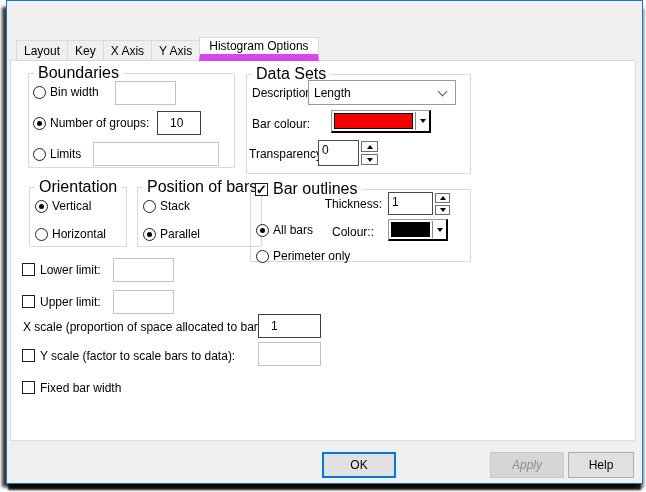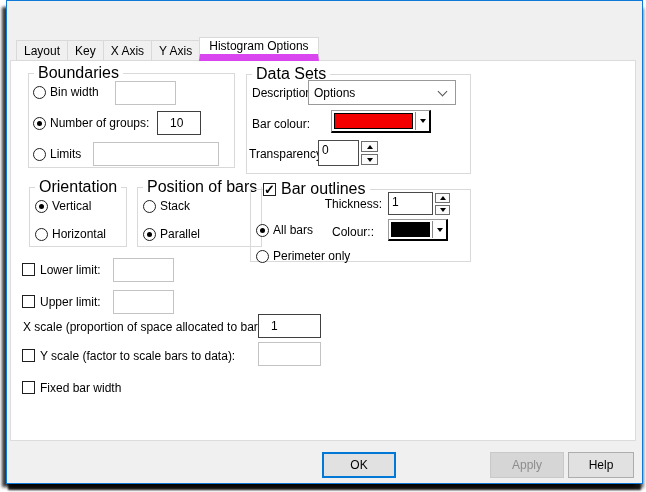--- a/index.html
+++ b/index.html
@@ -75,21 +75,21 @@
   <input class="tf en" style="left: 157px; top: 111px; width: 44px; height: 24px;" value="10">
   <span class="radio" style="left:33px;top:148px;"></span>
   <span class="lbl" style="left:50px;top:147px;">Limits</span>
   <input class="tf" style="left: 93px; top: 142px; width: 126px; height: 24px;" value="">
 
   <fieldset style="left:246px;top:65px;width:225px;height:109px;">
     <legend>Data Sets</legend>
   </fieldset>
   <span class="lbl" style="left:252px;top:86px;">Description:</span>
   <div class="combo" style="left:308px;top:80px;width:148px;height:25px;">
-    <span>Options</span>
+    <span>Length</span>
     <span class="chev"></span>
   </div>
   <span class="lbl" style="left:252px;top:117px;">Bar colour:</span>
   <div class="colorbtn" style="left:331px;top:110px;width:100px;height:23px;">
     <span class="swatch" style="background: rgb(244, 0, 0);"></span>
     <span class="dropsec">
         <span class="tri-dn" style="border-left-width:3px;border-right-width:3px;"></span>
       </span>
   </div>
   <span class="lbl" style="left:249px;top:147px;">Transparency:</span>
@@ -115,21 +115,21 @@
 
   <fieldset style="left:137px;top:178px;width:105px;height:69px;">
     <legend>Position of bars</legend>
   </fieldset>
   <span class="radio" style="left:143px;top:200px;"></span>
   <span class="lbl" style="left:160px;top:199px;">Stack</span>
   <span class="radio sel" style="left:143px;top:228px;"></span>
   <span class="lbl" style="left:160px;top:227px;">Parallel</span>
 
   <fieldset style="left:250px;top:180px;width:221px;height:82px;">
-    <legend style="margin-left:12px;padding:0 4px 0 0;display:flex;align-items:center;gap:5px;">
+    <legend style="margin-left:4px;padding:0 4px 0 0;display:flex;align-items:center;gap:5px;">
       <span class="cb checked" style="position:relative;"></span>
       <span>Bar outlines</span>
     </legend>
   </fieldset>
   <span class="lbl" style="left:320px;top:197px;width:62px;text-align:right;">Thickness:</span>
   <div class="spin" style="left:388px;top:192px;width:62px;height:23px;">
     <span class="sfield">1</span>
     <span class="scol" style="width:15px;">
       <span class="sbtn" style="height:10px;">
           <span class="tri-up"></span>
@@ -163,15 +163,15 @@
   <input class="tf en" style="left: 258px; top: 314px; width: 63px; height: 24px;" value="1">
 
   <span class="cb" style="left:22px;top:349px;"></span>
   <span class="lbl" style="left:40px;top:349px;">Y scale (factor to scale bars to data):</span>
   <input class="tf" style="left: 258px; top: 342px; width: 63px; height: 24px;" value="">
 
   <span class="cb" style="left:22px;top:381px;"></span>
   <span class="lbl" style="left:40px;top:381px;">Fixed bar width</span>
 
   <div class="btn focus" style="left:322px;width:74px;">OK</div>
-  <div class="btn disabled" style="left:490px;width:74px;">Apply</div>
+  <div class="btn disabled" style="left:490px;width:74px;font-style:italic;">Apply</div>
   <div class="btn" style="left:568px;width:66px;">Help</div>
 </div>
 
 </body></html>

